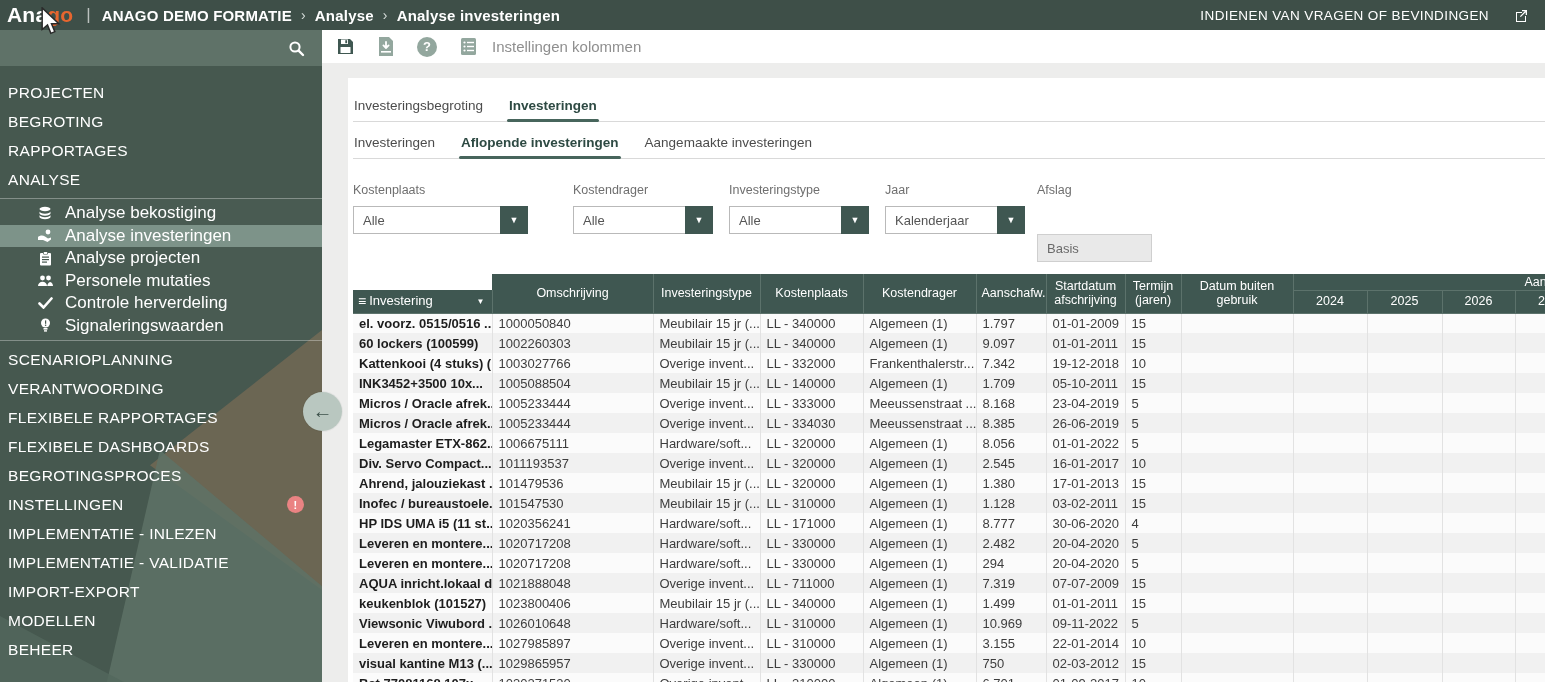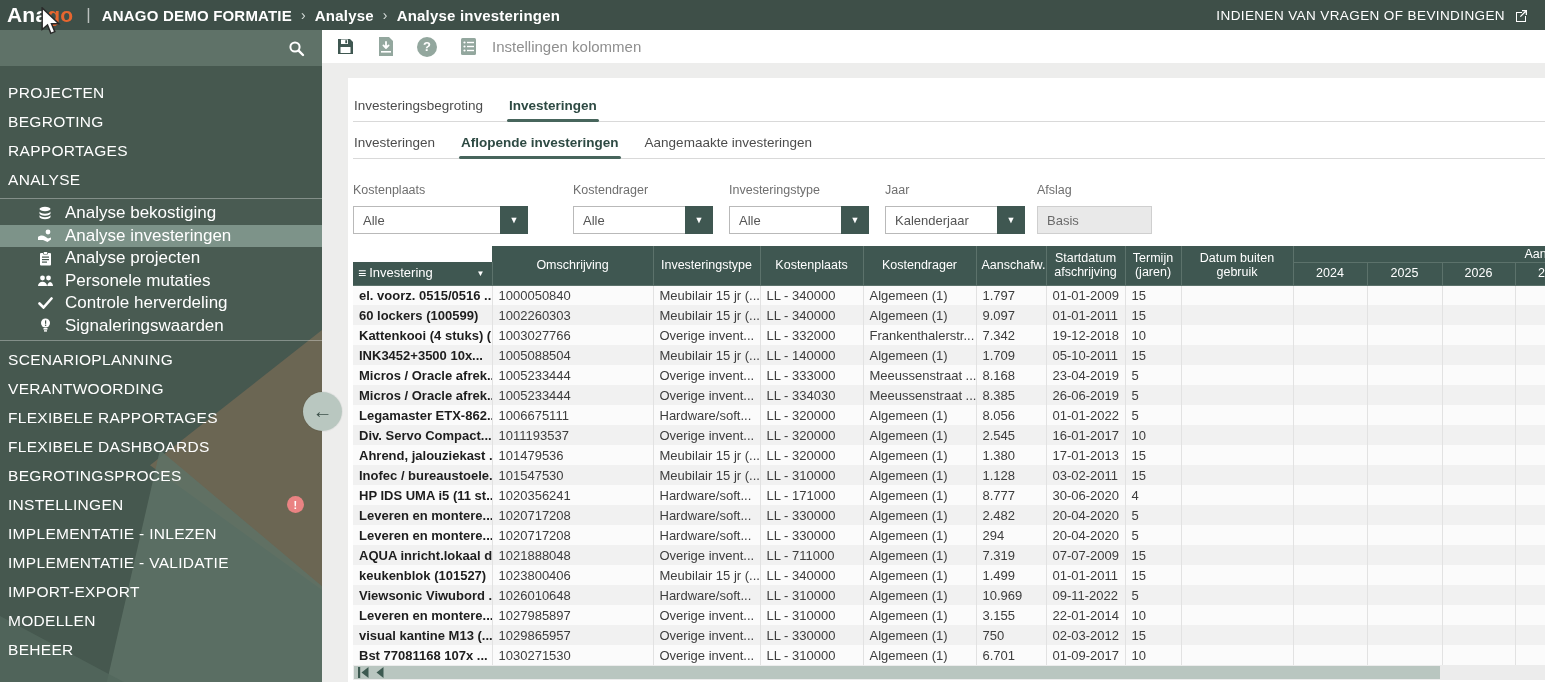--- a/index.html
+++ b/index.html
@@ -7,21 +7,21 @@
     font-family:"Liberation Sans", sans-serif; background:#fff; }
   .app { position:relative; width:1545px; height:682px; display:flex; flex-direction:column; }
 
   
   .tophdr { height:30px; background:#3e4f48; display:flex; align-items:center; color:#fff; flex:0 0 30px; }
   .logo { font-size:21px; font-weight:700; margin-left:7px; letter-spacing:.2px;text-align:right; }
   .logo .g2 { color:#e7662f; }
   .logo-sep { color:rgba(255,255,255,.65); font-size:17px; margin:0 11px 0 13px; font-weight:300; }
   .crumbs { font-size:15px; font-weight:700; letter-spacing:.2px; display:flex; align-items:center; gap:9px; }
   .crumb-sep { font-weight:400; font-size:14px; color:#d6ddda; }
-  .hdr-right { margin-left:auto; margin-right:16px; display:flex; align-items:center; gap:9px;
+  .hdr-right { margin-left:auto; margin-right:16px; display:flex; align-items:center; gap:25px;
     font-size:13.5px; letter-spacing:.4px; font-weight:400; }
 
   
   .main-row { flex:1; display:flex; min-height:0; }
 
   
   .sidebar { width:322px; flex:0 0 322px; background:#46584f; color:#fff; position:relative; overflow:hidden; }
   .deco { position:absolute; left:0; top:0; width:100%; height:100%; pointer-events:none; }
   .deco-olive { position:absolute; left:150px; top:300px; width:172px; height:260px;
     background:#6f6754; opacity:.92; clip-path:polygon(0 52%, 100% 0, 100% 100%); }
@@ -78,21 +78,21 @@
     font-size:13px; color:#555; cursor:pointer; }
   .sel-val { flex:1; padding-left:9px; }
   .dd { width:28px; height:28px; margin:-1px -1px -1px 0; background:#3f5751; color:#fff;
     display:flex; align-items:center; justify-content:center; font-size:9px; }
   .ro-input { height:28px; background:#e9e9e9; border:1px solid #cfcfcf; color:#6a6a6a; font-size:13px;
     display:flex; align-items:center; padding-left:9px; }
   .f-kp { width:175px; margin-right:45px; }
   .f-kd { width:140px; margin-right:16px; }
   .f-it { width:140px; margin-right:16px; }
   .f-jr { width:140px; margin-right:12px; }
-  .f-af { width:115px; }
+  .f-af { width:115px;gap:28px; }
 
   
   .tblwrap { margin-top:12px; overflow:hidden; width:100%; }
   table { border-collapse:collapse; table-layout:fixed; width:1236px; font-size:13px; }
   thead th { background:#3f5751; color:#fff; font-weight:400; border-right:1px solid #5c726b;
     border-bottom:1px solid #5c726b; padding:0 5px; font-size:12.5px; line-height:1.15;
     text-align:center; cursor:pointer; }
   th.th-blank { background:#fff; border:none; cursor:default; }
   tr.h1 th { height:16px; }
   tr.h2 th { height:23px; }

